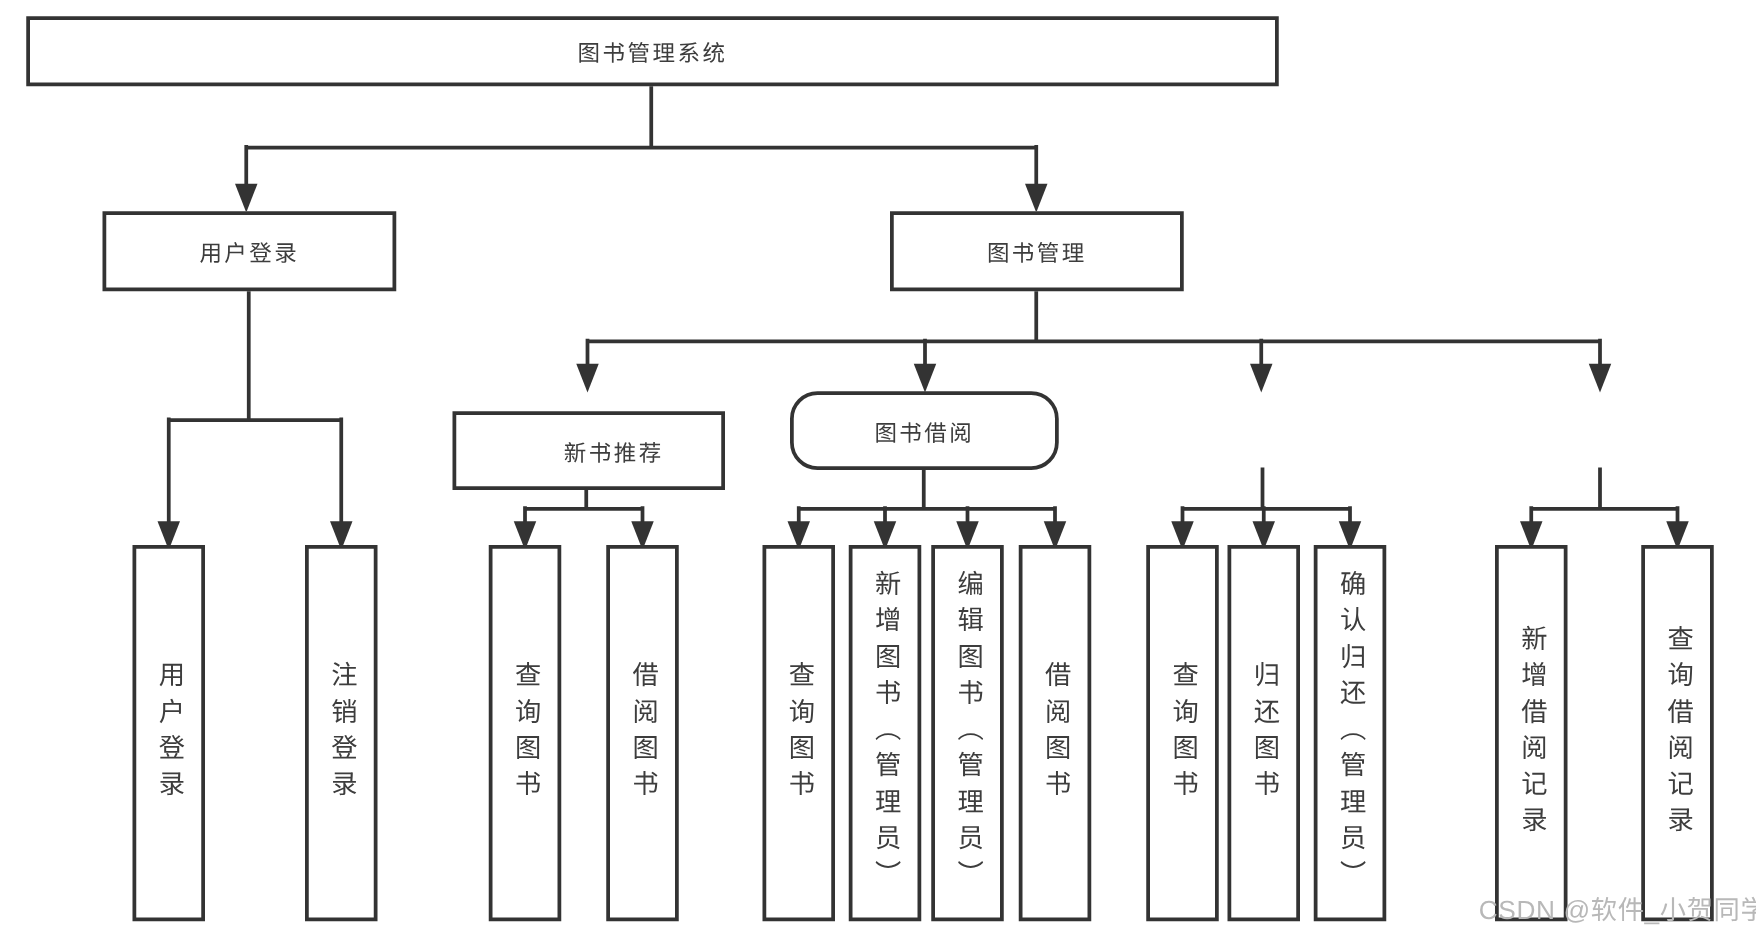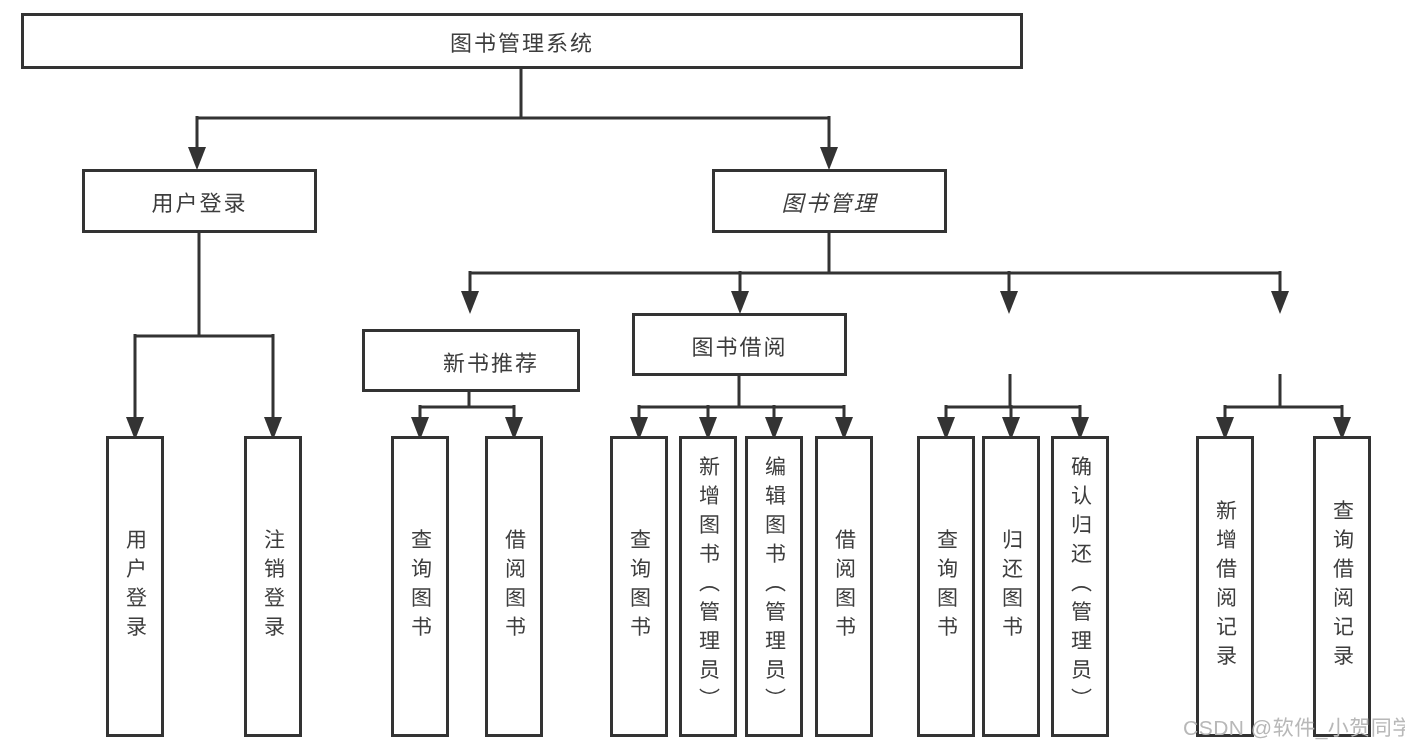--- a/index.html
+++ b/index.html
@@ -20,21 +20,21 @@
   svg.connectors{position:absolute;left:0;top:0;}
   .ln{stroke:var(--line);stroke-width:3;fill:none;}
   .arw{fill:var(--line);stroke:none;}
   .box{
     position:absolute;
     box-sizing:border-box;
     border:3px solid var(--border);
     background:#ffffff;
     display:flex;align-items:center;justify-content:center;
     color:var(--text);
-    font-size:22px;
+    font-size:18px;
     letter-spacing:2px;
     text-align:center;
   }
   .vbox{
     writing-mode:vertical-rl;
     text-orientation:mixed;
     font-size:21px;
     letter-spacing:8px;
     line-height:1;
   }
@@ -84,24 +84,24 @@
     <polygon class="arw" points="1071,417 1089,417 1080,440"></polygon>
 
     <path class="ln" d="M1280,374 V407 M1225,407 H1342 M1225,405 V421 M1342,405 V421"></path>
     <polygon class="arw" points="1216,417 1234,417 1225,440"></polygon>
     <polygon class="arw" points="1333,417 1351,417 1342,440"></polygon>
   </svg>
 
   <div class="box" style="left:21px;top:13px;width:1002px;height:56px;">图书管理系统</div>
 
   <div class="box" style="left:82px;top:169px;width:235px;height:64px;">用户登录</div>
-  <div class="box" style="left:712px;top:169px;width:235px;height:64px;font-style:italic;">图书管理</div>
+  <div class="box" style="left:712px;top:169px;width:235px;height:64px;">图书管理</div>
 
   <div class="box" style="left:362px;top:329px;width:218px;height:63px;padding-left:40px;">新书推荐</div>
-  <div class="box" style="left:632px;top:313px;width:215px;height:63px;">图书借阅</div>
+  <div class="box" style="left:632px;top:313px;width:215px;height:63px;border-radius:22px;">图书借阅</div>
 
   <div class="box vbox" style="left:106px;top:436px;width:58px;height:301px;">用户登录</div>
   <div class="box vbox" style="left:244px;top:436px;width:58px;height:301px;">注销登录</div>
 
   <div class="box vbox" style="left:391px;top:436px;width:58px;height:301px;">查询图书</div>
   <div class="box vbox" style="left:485px;top:436px;width:58px;height:301px;">借阅图书</div>
 
   <div class="box vbox" style="left:610px;top:436px;width:58px;height:301px;">查询图书</div>
   <div class="box vbox" style="left:679px;top:436px;width:58px;height:301px;">新增图书（管理员）</div>
   <div class="box vbox" style="left:745px;top:436px;width:58px;height:301px;">编辑图书（管理员）</div>

